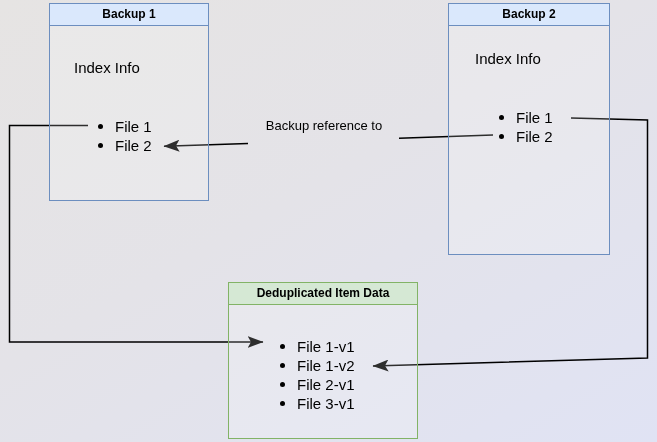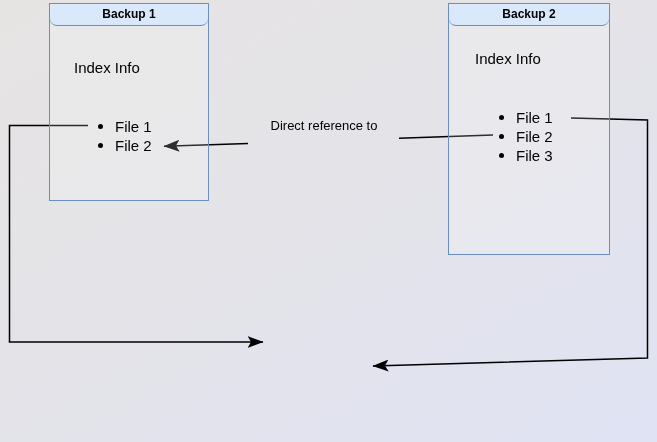--- a/index.html
+++ b/index.html
@@ -23,21 +23,21 @@
     background:rgba(255,255,255,0.18);
   }
   .node.blue  { border:1.5px solid #6c8ebf; }
   .node.green { border:1.5px solid #82b366; }
   .node-header {
     box-sizing:border-box;
     height:22px; line-height:20px;
     text-align:center;
     font-size:12px; font-weight:bold;
   }
-  .node.blue  .node-header { background:#dae8fc; border-bottom:1.5px solid #6c8ebf;border-radius:7px; }
+  .node.blue  .node-header { background:#dae8fc; border-bottom:1.5px solid #6c8ebf; }
   .node.green .node-header { background:#d5e8d4; border-bottom:1.5px solid #82b366; }
   .subtitle {
     position:absolute;
     font-size:15px;
     white-space:nowrap;
   }
   ul.filelist {
     position:absolute;
     margin:0; padding:0;
     list-style:none;
@@ -115,25 +115,42 @@
     <div class="subtitle">Index Info</div>
     <ul class="filelist">
       <li>
         <span class="dot"></span>
         <span>File 1</span>
       </li>
       <li>
         <span class="dot"></span>
         <span>File 2</span>
       </li>
+    </ul>
+  </div>
+
+  <div class="node green" id="dedup">
+    <div class="node-header">Deduplicated Item Data</div>
+    <ul class="filelist">
       <li>
         <span class="dot"></span>
-        <span>File 3</span>
+        <span>File 1-v1</span>
+      </li>
+      <li>
+        <span class="dot"></span>
+        <span>File 1-v2</span>
+      </li>
+      <li>
+        <span class="dot"></span>
+        <span>File 2-v1</span>
+      </li>
+      <li>
+        <span class="dot"></span>
+        <span>File 3-v1</span>
       </li>
     </ul>
   </div>
 
-
   <div class="edge-label">
-    <div>Direct reference to</div>
+    <div>Backup reference to</div>
   </div>
 
 </div>
 
 </body></html>

